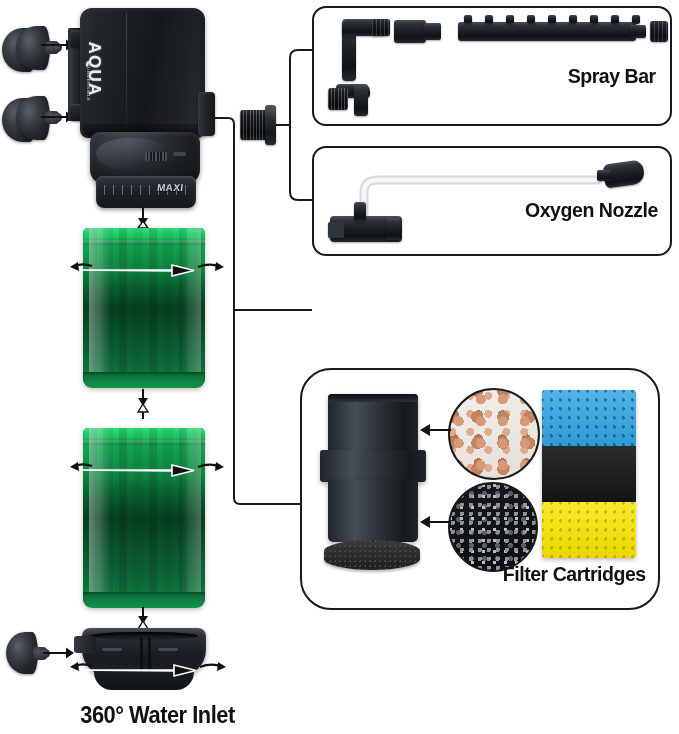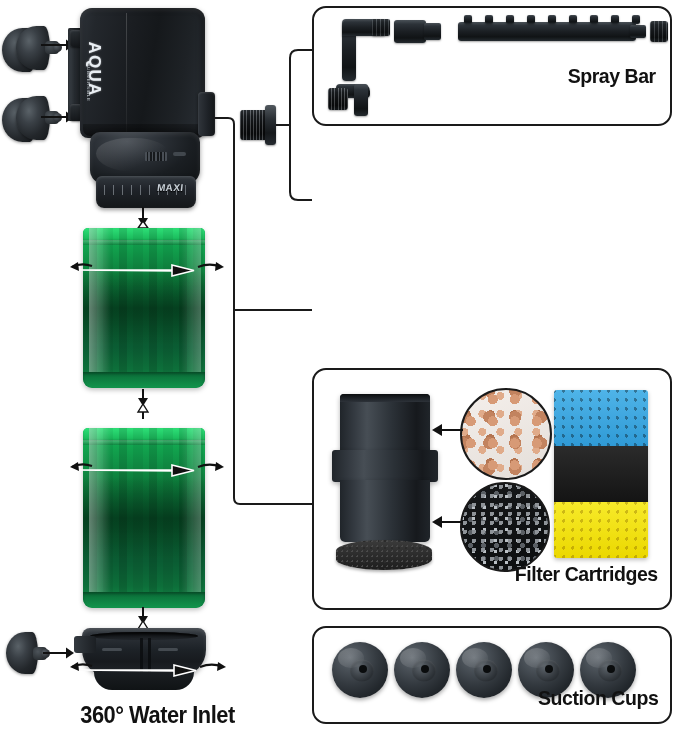--- a/index.html
+++ b/index.html
@@ -495,23 +495,40 @@
       <div class="tube" style="left:130px;top:0;width:8px;height:9px;border-radius:2px;"></div>
       <div class="tube" style="left:151px;top:0;width:8px;height:9px;border-radius:2px;"></div>
       <div class="tube" style="left:172px;top:0;width:8px;height:9px;border-radius:2px;"></div>
     </div>
 
     <div class="tube ribbed" style="left:336px;top:13px;width:18px;height:21px;border-radius:3px;"></div>
 
     <div class="callout-label" style="right:14px;top:56px;font-size:21px;">Spray Bar</div>
   </div>
 
-
-
-  <div class="callout-box" style="left:312px;top:368px;width:360px;height:242px;">
+  <div class="callout-box" style="left:312px;top:146px;width:360px;height:110px;">
+
+    <svg class="hose" style="left:38px;top:22px;" width="250" height="52">
+      <path d="M12,50 L12,22 Q12,10 26,10 L246,10" fill="none" stroke="#d8dadc" stroke-width="9" stroke-linecap="round"></path>
+      <path d="M12,50 L12,22 Q12,10 26,10 L246,10" fill="none" stroke="#f6f7f8" stroke-width="4.5" stroke-linecap="round"></path>
+    </svg>
+
+    <div class="tube" style="left:16px;top:68px;width:72px;height:26px;border-radius:4px;"></div>
+    <div class="tube" style="left:40px;top:54px;width:12px;height:20px;border-radius:3px;"></div>
+    <div class="tube" style="left:14px;top:74px;width:16px;height:16px;border-radius:2px;background:#2f353b;"></div>
+    <div class="tube" style="left:72px;top:70px;width:14px;height:22px;border-radius:2px;"></div>
+
+    <div class="tube" style="left:290px;top:14px;width:40px;height:24px;border-radius:6px 10px 12px 6px;transform:rotate(-8deg);"></div>
+    <div class="tube" style="left:283px;top:22px;width:14px;height:11px;border-radius:2px;"></div>
+
+    <div class="callout-label" style="right:12px;top:50px;font-size:21px;">Oxygen Nozzle</div>
+  </div>
+
+
+  <div class="callout-box" style="left:300px;top:368px;width:360px;height:242px;border-radius:31px;">
 
     <div class="housing" style="left:26px;top:24px;width:90px;height:60px;">
       <div class="toplip"></div>
     </div>
     <div class="housing" style="left:18px;top:80px;width:106px;height:32px;border-radius:3px;"></div>
     <div class="housing" style="left:26px;top:110px;width:90px;height:62px;border-radius:0 0 5px 5px;"></div>
     <div class="sponge-disc" style="left:22px;top:170px;width:96px;height:30px;"></div>
 
     <div class="media-circle bio" style="left:146px;top:18px;width:88px;height:88px;"></div>
     <svg class="abs" style="left:118px;top:52px;" width="32" height="16">
@@ -527,34 +544,14 @@
 
     <div class="foam-stack" style="left:240px;top:20px;width:94px;height:168px;">
       <div class="foam blue" style="top:0;height:56px;"></div>
       <div class="foam black" style="top:56px;height:56px;"></div>
       <div class="foam yellow" style="top:112px;height:56px;"></div>
     </div>
 
     <div class="callout-label" style="right:12px;top:192px;font-size:21px;">Filter Cartridges</div>
   </div>
 
-  <div class="callout-box" style="left:312px;top:626px;width:360px;height:98px;">
-
-    <div class="big-cup" style="left:18px;top:14px;">
-        <div class="cup-sheen"></div>
-      </div>
-    <div class="big-cup" style="left:80px;top:14px;">
-        <div class="cup-sheen"></div>
-      </div>
-    <div class="big-cup" style="left:142px;top:14px;">
-        <div class="cup-sheen"></div>
-      </div>
-    <div class="big-cup" style="left:204px;top:14px;">
-        <div class="cup-sheen"></div>
-      </div>
-    <div class="big-cup" style="left:266px;top:14px;">
-        <div class="cup-sheen"></div>
-      </div>
-
-    <div class="callout-label" style="right:12px;top:58px;font-size:21px;">Suction Cups</div>
-  </div>
 
 </div>
 
 </body></html>

